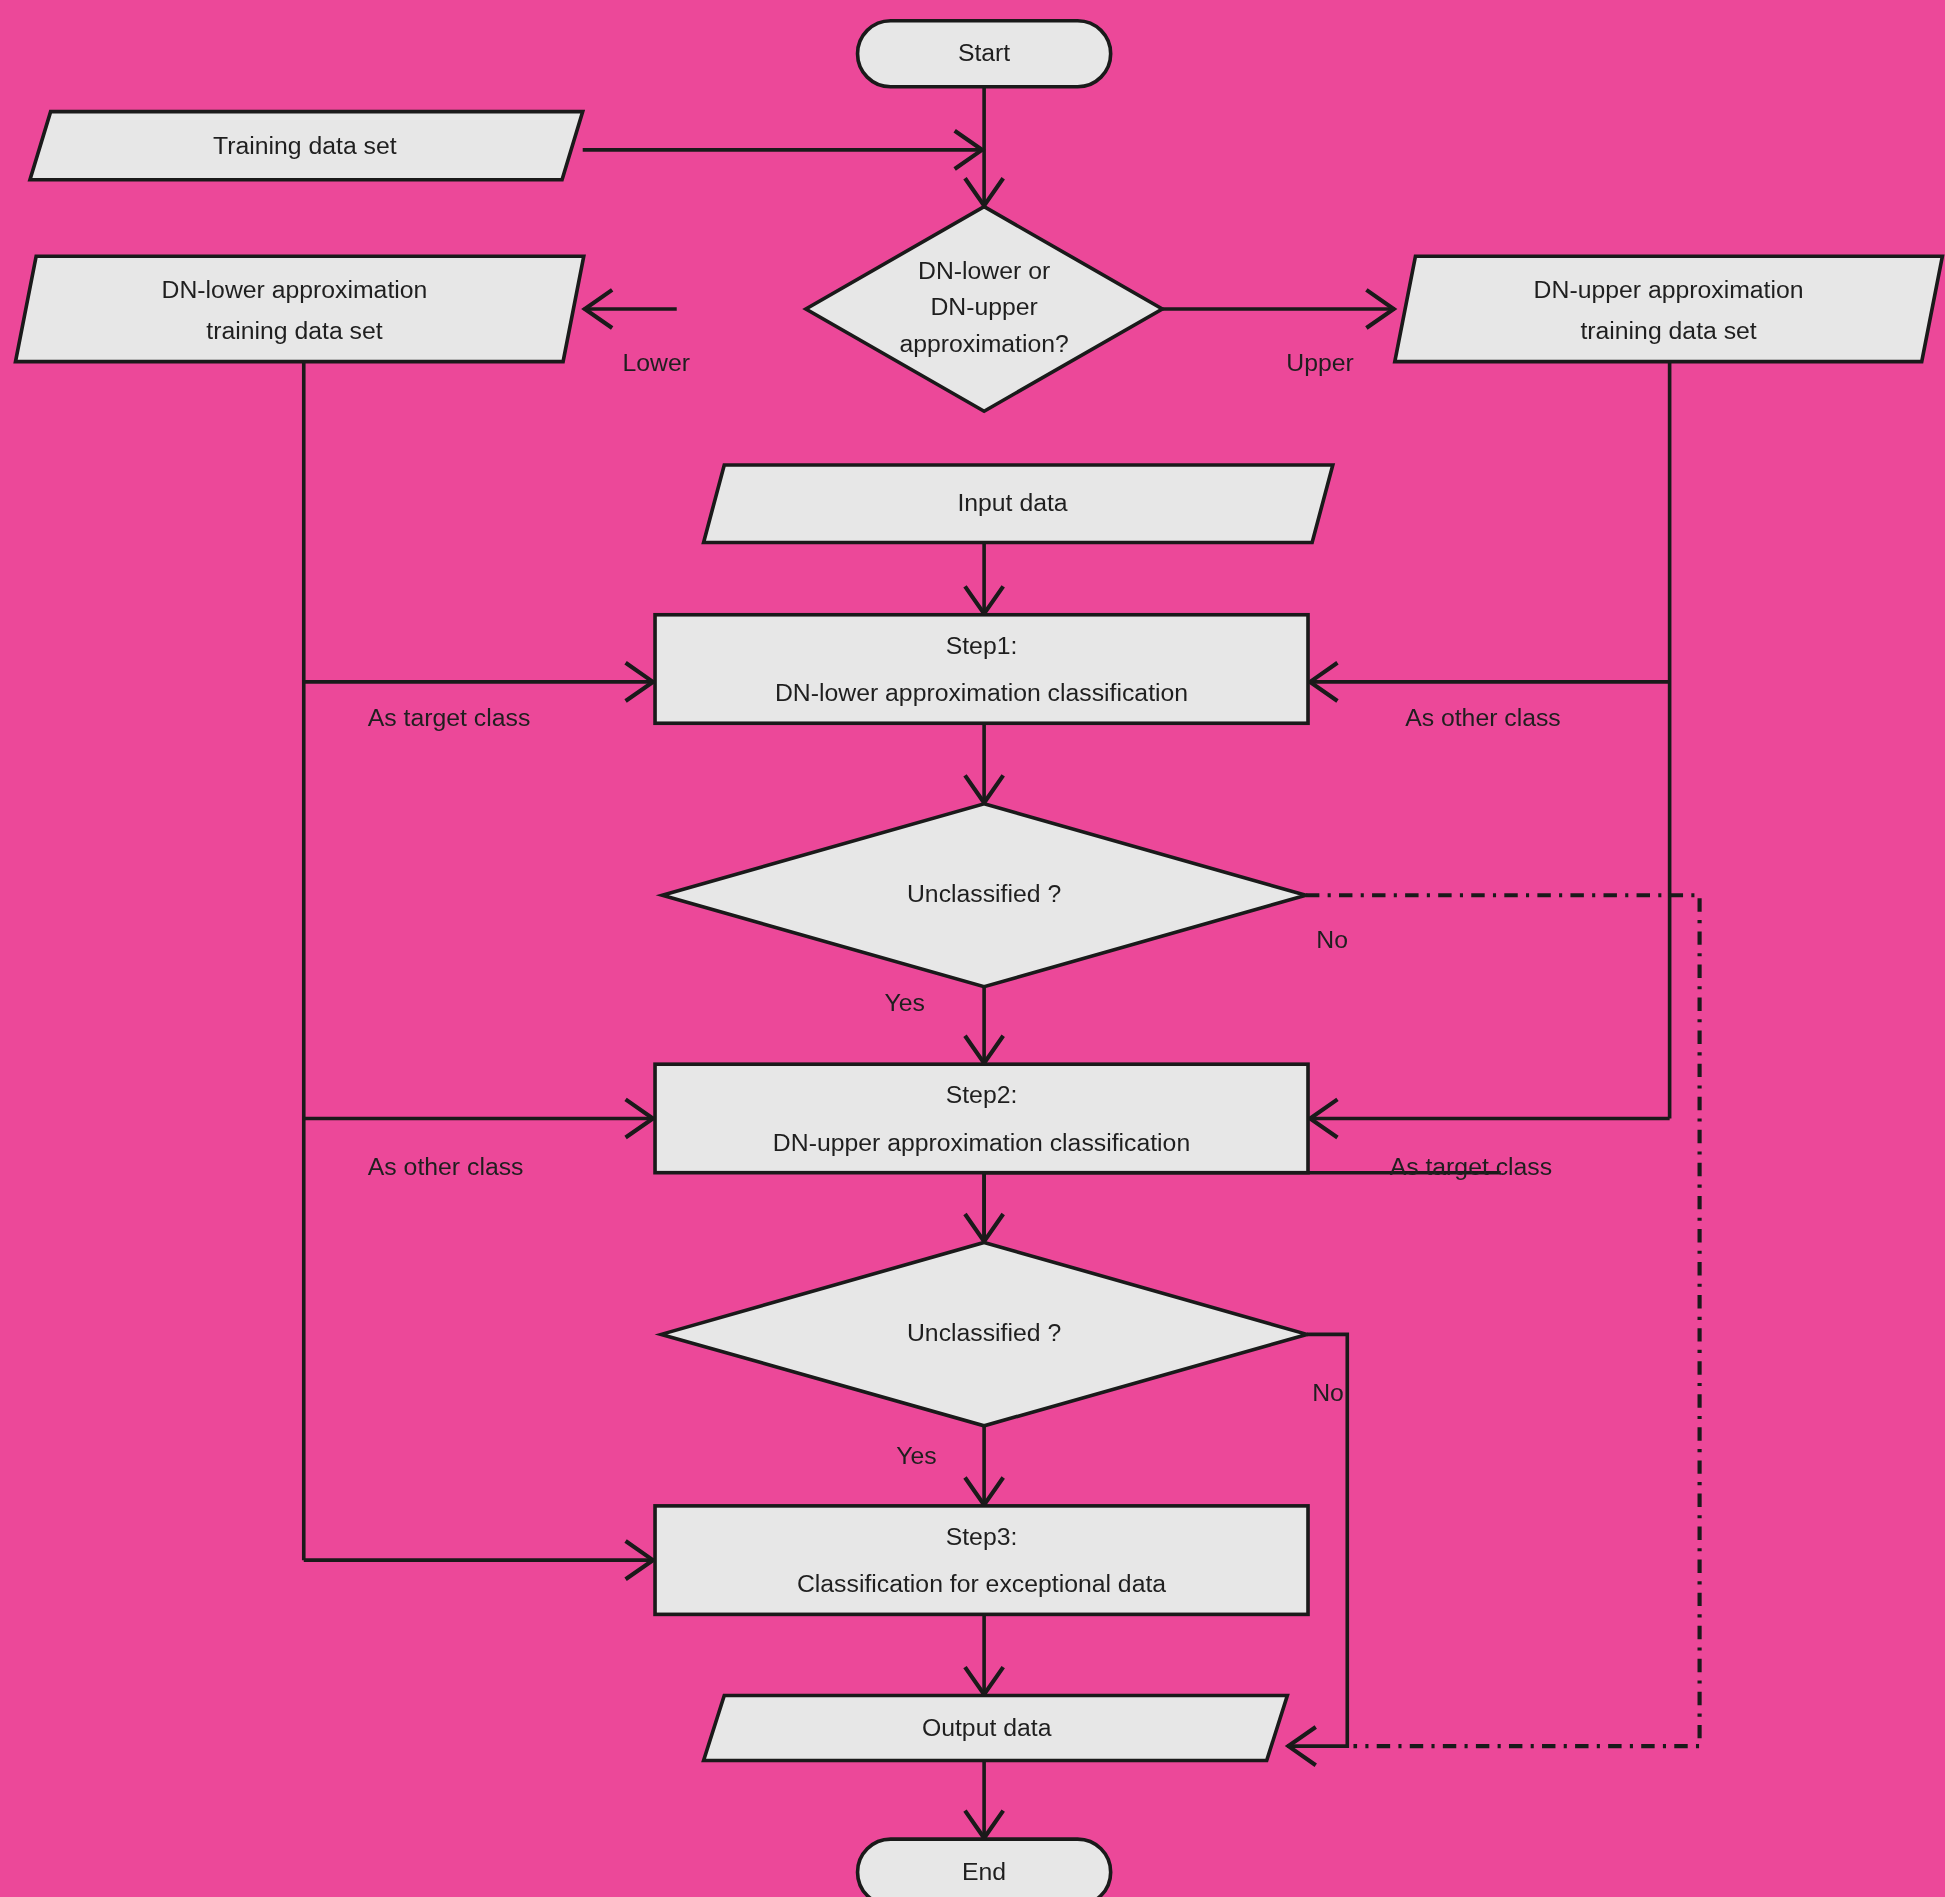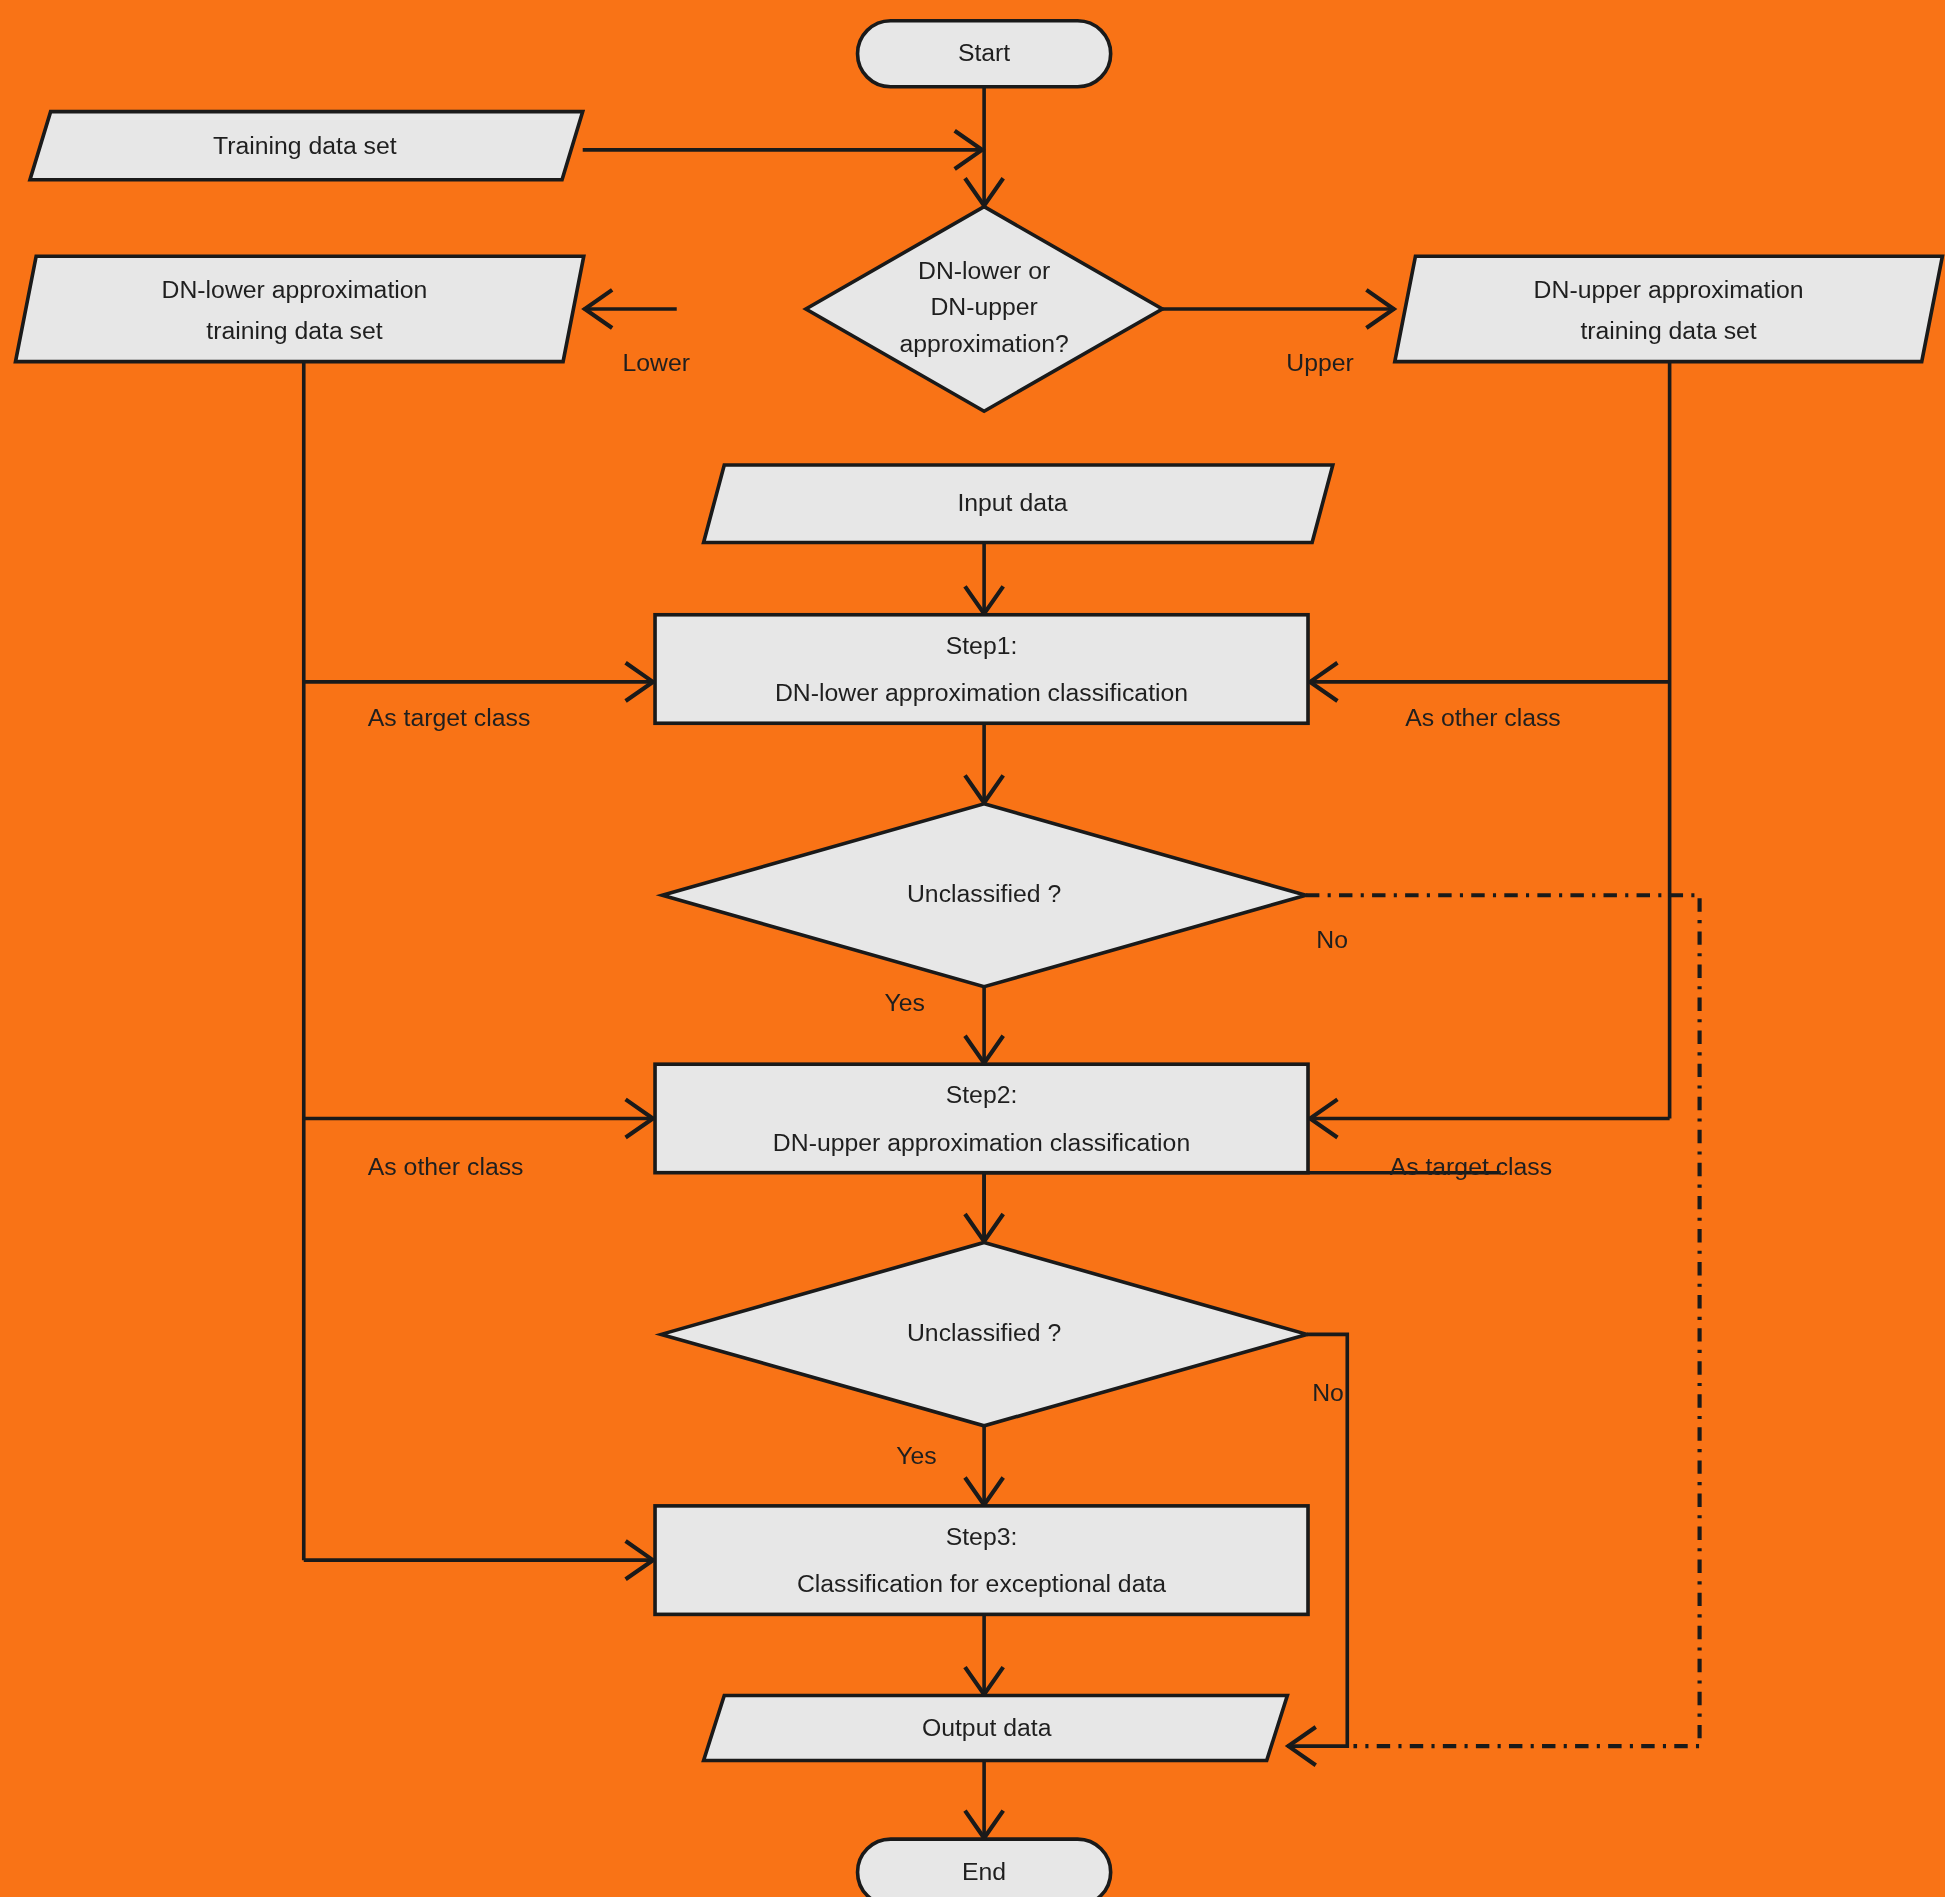--- a/index.html
+++ b/index.html
@@ -4,21 +4,21 @@
 <style>
   html, body {
     margin: 0;
     padding: 0;
     background: #ffffff;
   }
   #flowchart-root {
     width: 1946px;
     height: 1898px;
     position: relative;
-    background: #f97316;
+    background: #ec4899;
     font-family: "Liberation Sans", sans-serif;
   }
   svg#flow-svg {
     display: block;
     width: 1946px;
     height: 1898px;
   }
   .node-shape {
     fill: #e7e7e7;
     stroke: #1a1a1a;

